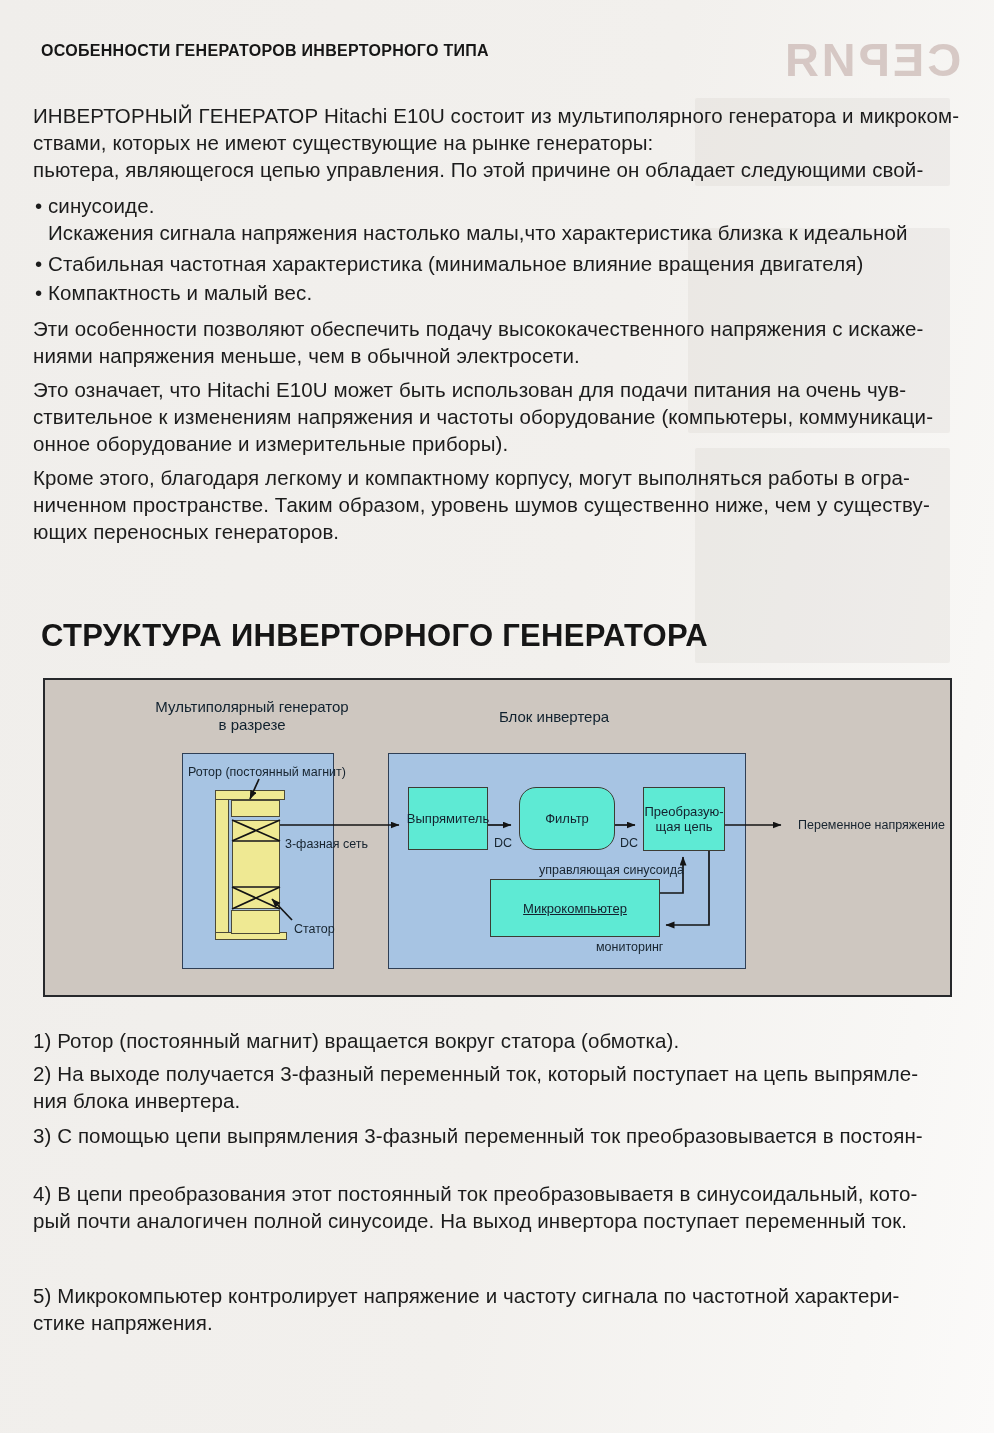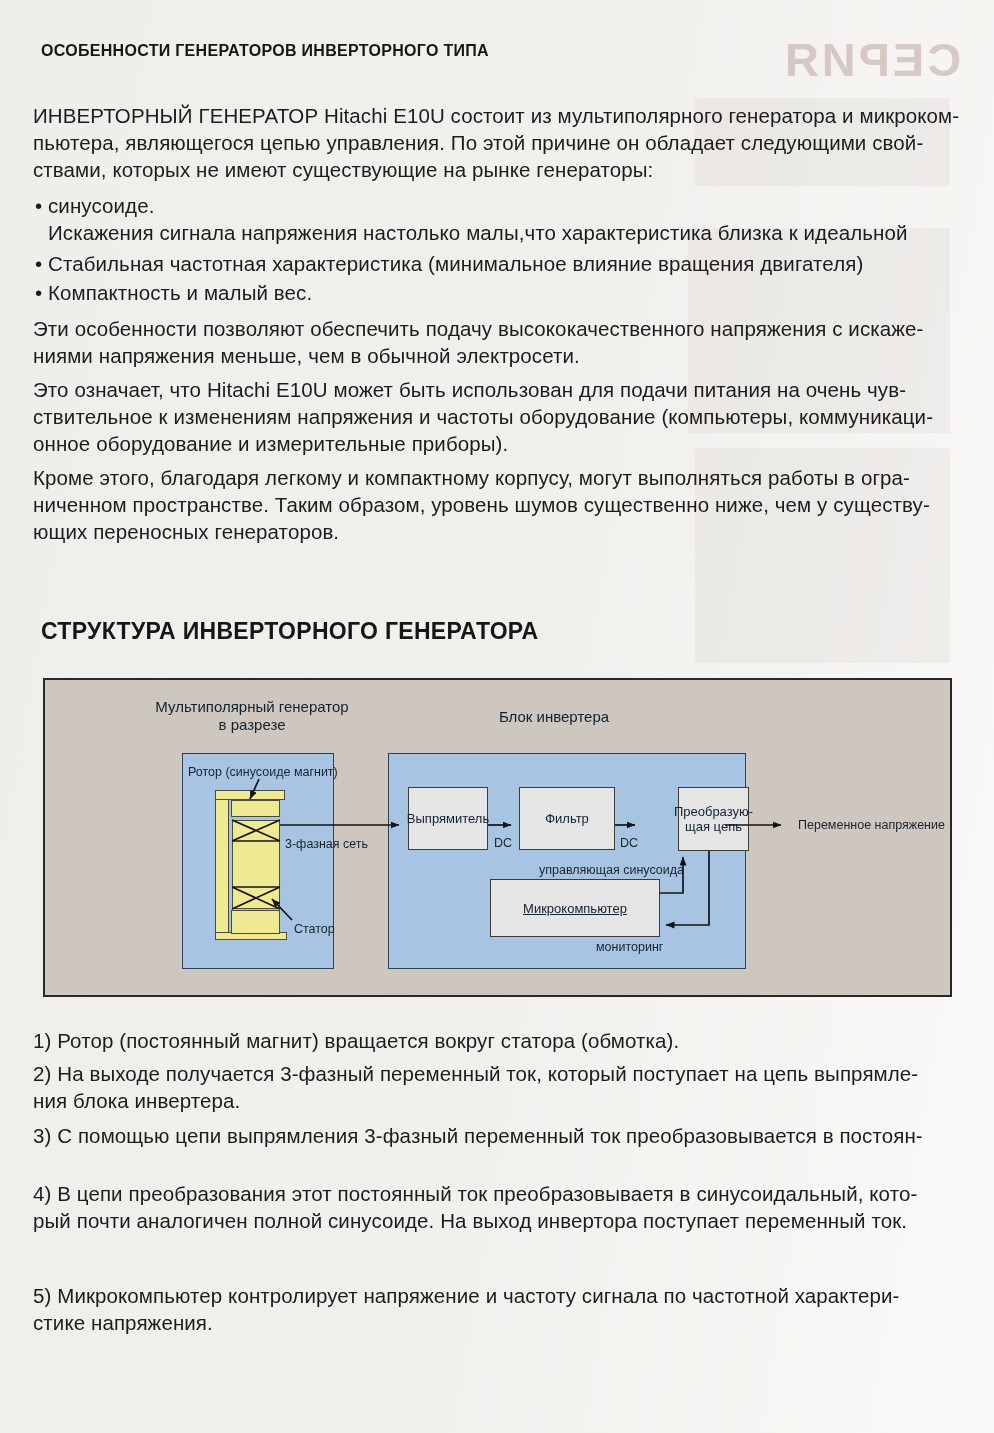--- a/index.html
+++ b/index.html
@@ -19,21 +19,21 @@
     color:rgba(172,141,137,.42);transform:scaleX(-1);white-space:nowrap;
   }
   
   .diagram{
     left:43px;top:678px;width:909px;height:319px;box-sizing:border-box;
     background:#cec7c0;border:2.5px solid #26282b;
   }
   .blue{background:#a7c4e3;border:1.8px solid #2f3f55;box-sizing:border-box;}
   .ypart{background:#efe993;border:1.5px solid #4c4a38;box-sizing:border-box;}
   .comp{
-    background:#e5e5e5;border:1.6px solid #3c3c34;box-sizing:border-box;
+    background:#5eead4;border:1.6px solid #3c3c34;box-sizing:border-box;
     display:flex;align-items:center;justify-content:center;text-align:center;
     font-size:13px;line-height:15px;color:#14212e;flex-direction:column;
   }
   .dlabel{font-size:12.5px;line-height:15px;white-space:nowrap;color:#17242f;}
   .dtitle{font-size:15px;line-height:18px;text-align:center;color:#10212e;white-space:nowrap;}
   svg.connectors{position:absolute;left:0;top:0;pointer-events:none;}
 </style>
 </head>
 <body>
 
@@ -42,22 +42,22 @@
   <div class="abs ghost" style="left:695px;top:98px;width:255px;height:88px;"></div>
   <div class="abs ghost" style="left:688px;top:228px;width:262px;height:205px;"></div>
   <div class="abs ghost" style="left:695px;top:448px;width:255px;height:215px;"></div>
 
   <div class="abs watermark" style="left:782px;top:32px;">СЕРИЯ</div>
 
   <div class="abs h1" style="left:41px;top:42px;">ОСОБЕННОСТИ ГЕНЕРАТОРОВ ИНВЕРТОРНОГО ТИПА</div>
 
   <div class="abs" style="left:33px;top:102px;">
     <div class="body-ln">ИНВЕРТОРНЫЙ ГЕНЕРАТОР Hitachi E10U состоит из мультиполярного генератора и микроком-</div>
+    <div class="body-ln">ствами, которых не имеют существующие на рынке генераторы:</div>
     <div class="body-ln">пьютера, являющегося цепью управления. По этой причине он обладает следующими свой-</div>
-    <div class="body-ln">ствами, которых не имеют существующие на рынке генераторы:</div>
   </div>
 
   <div class="abs bullet-row" style="left:35px;top:192px;">
     <span class="bmark">•</span>
     <div>
       <div class="body-ln">синусоиде.</div>
       <div class="body-ln">Искажения сигнала напряжения настолько малы,что характеристика близка к идеальной</div>
     </div>
   </div>
 
@@ -85,21 +85,21 @@
     <div class="body-ln">ствительное к изменениям напряжения и частоты оборудование (компьютеры, коммуникаци-</div>
     <div class="body-ln">онное оборудование и измерительные приборы).</div>
   </div>
 
   <div class="abs" style="left:33px;top:464px;">
     <div class="body-ln">Кроме этого, благодаря легкому и компактному корпусу, могут выполняться работы в огра-</div>
     <div class="body-ln">ниченном пространстве. Таким образом, уровень шумов существенно ниже, чем у существу-</div>
     <div class="body-ln">ющих переносных генераторов.</div>
   </div>
 
-  <div class="abs h1" style="left:41px;top:618px;font-size:23px;">СТРУКТУРА ИНВЕРТОРНОГО ГЕНЕРАТОРА</div>
+  <div class="abs h1" style="left:41px;top:618px;font-size:31px;">СТРУКТУРА ИНВЕРТОРНОГО ГЕНЕРАТОРА</div>
 
   <div class="abs diagram">
 
     <div class="abs dtitle" style="left:87px;top:18px;width:240px;">
       <div>Мультиполярный генератор</div>
       <div>в разрезе</div>
     </div>
     <div class="abs dtitle" style="left:409px;top:28px;width:200px;">Блок инвертера</div>
 
     <div class="abs blue" style="left:137px;top:73px;width:152px;height:216px;"></div>
@@ -108,22 +108,22 @@
     <div class="abs ypart" style="left:170px;top:110px;width:70px;height:10px;"></div>
     <div class="abs ypart" style="left:170px;top:252px;width:72px;height:8px;"></div>
     <div class="abs ypart" style="left:186px;top:120px;width:49px;height:17px;"></div>
     <div class="abs ypart" style="left:187px;top:140px;width:48px;height:21px;"></div>
     <div class="abs ypart" style="left:187px;top:161px;width:48px;height:46px;"></div>
     <div class="abs ypart" style="left:187px;top:207px;width:48px;height:22px;"></div>
     <div class="abs ypart" style="left:186px;top:230px;width:49px;height:24px;"></div>
 
     <div class="abs blue" style="left:343px;top:73px;width:358px;height:216px;"></div>
     <div class="abs comp" style="left:363px;top:107px;width:80px;height:63px;">Выпрямитель</div>
-    <div class="abs comp" style="left:474px;top:107px;width:96px;height:63px;">Фильтр</div>
-    <div class="abs comp" style="left:633px;top:107px;width:71px;height:64px;">
+    <div class="abs comp" style="left:474px;top:107px;width:96px;height:63px;border-radius:17px;">Фильтр</div>
+    <div class="abs comp" style="left:598px;top:107px;width:82px;height:64px;">
       <div>Преобразую-</div>
       <div>щая цепь</div>
     </div>
     <div class="abs comp" style="left:445px;top:199px;width:170px;height:58px;text-decoration:underline;">Микрокомпьютер</div>
 
     <svg class="connectors" width="904" height="314" viewBox="0 0 904 314">
       <defs>
         <marker id="arr" markerWidth="10" markerHeight="8" refX="8.5" refY="3.5" orient="auto" markerUnits="userSpaceOnUse">
           <path d="M0,0 L9,3.5 L0,7 Z" fill="#141414"></path>
         </marker>
@@ -144,21 +144,21 @@
         <path d="M570,145 L590,145" marker-end="url(#arr)"></path>
 
         <path d="M680,145 L736,145" marker-end="url(#arr)"></path>
 
         <path d="M615,213 L638,213 L638,177" marker-end="url(#arr)"></path>
 
         <path d="M664,171 L664,245 L621,245" marker-end="url(#arr)"></path>
       </g>
     </svg>
 
-    <div class="abs dlabel" style="left:143px;top:85px;">Ротор (синусоиде магнит)</div>
+    <div class="abs dlabel" style="left:143px;top:85px;">Ротор (постоянный магнит)</div>
     <div class="abs dlabel" style="left:240px;top:157px;">3-фазная сеть</div>
     <div class="abs dlabel" style="left:249px;top:242px;">Статор</div>
     <div class="abs dlabel" style="left:449px;top:156px;">DC</div>
     <div class="abs dlabel" style="left:575px;top:156px;">DC</div>
     <div class="abs dlabel" style="left:494px;top:183px;">управляющая синусоида</div>
     <div class="abs dlabel" style="left:551px;top:260px;">мониторинг</div>
     <div class="abs dlabel" style="left:753px;top:138px;text-align:right;">Переменное напряжение</div>
   </div>
 
   <div class="abs" style="left:33px;top:1027px;">

